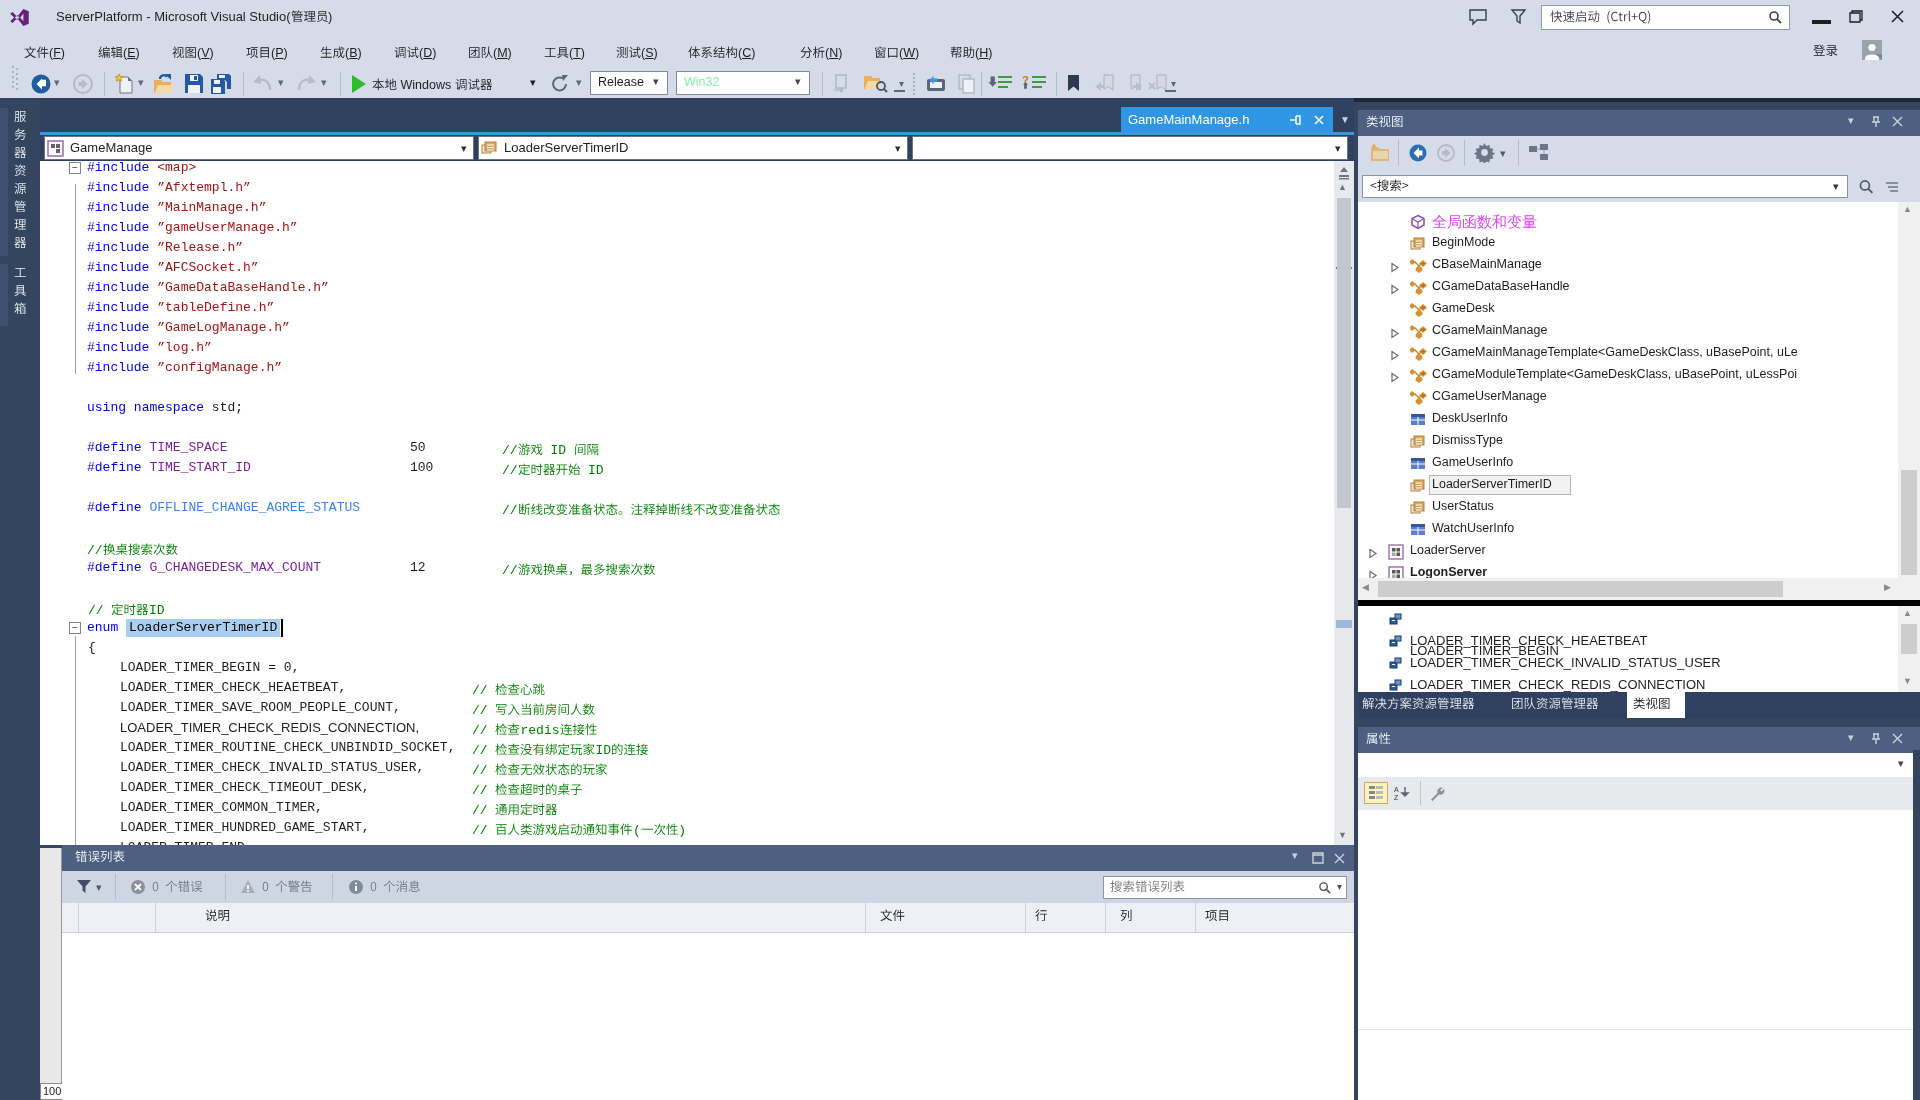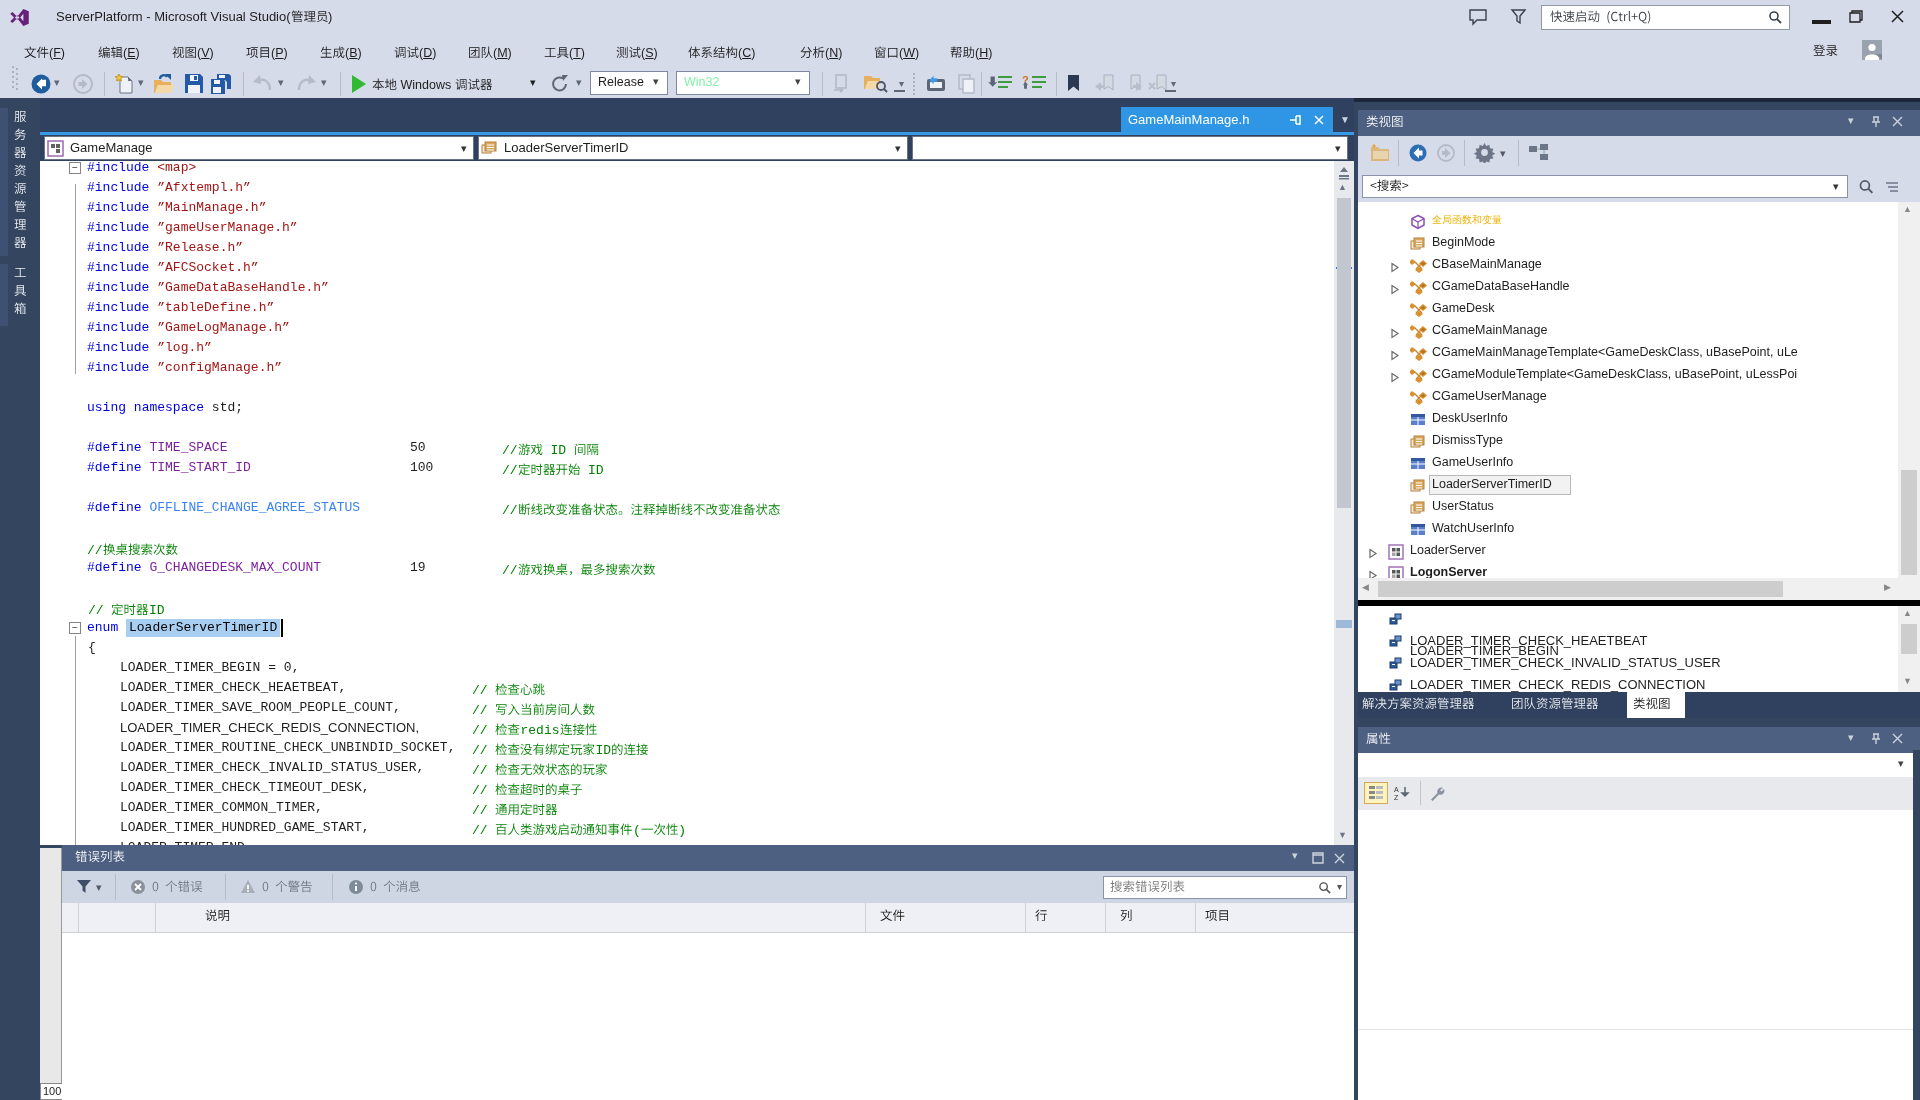--- a/index.html
+++ b/index.html
@@ -579,21 +579,21 @@
       <g fill="#008000" transform="matrix(0.0125,0,0,-0.0125,0,11.06)">
         <use href="#g6362" x="0"></use>
         <use href="#g684C" x="1000"></use>
         <use href="#g641C" x="2000"></use>
         <use href="#g7D22" x="3000"></use>
         <use href="#g6B21" x="4000"></use>
         <use href="#g6570" x="5000"></use>
       </g>
     </svg></div>
 <div class="a" style="left:87px;top:560px;font-family:'Liberation Mono',monospace;font-size:13px;letter-spacing:0;white-space:pre"><span style="color:#0000e0">#define</span> <span style="color:#7d1fa0">G_CHANGEDESK_MAX_COUNT</span></div>
-<div class="a" style="left:410px;top:560px;font-family:'Liberation Mono',monospace;font-size:13px;letter-spacing:0;white-space:pre"><span style="color:#1e1e1e">19</span></div>
+<div class="a" style="left:410px;top:560px;font-family:'Liberation Mono',monospace;font-size:13px;letter-spacing:0;white-space:pre"><span style="color:#1e1e1e">12</span></div>
 <div class="a" style="left:502px;top:560px"><span style="color:#008000;font-family:'Liberation Mono',monospace;font-size:13px">/</span><span style="color:#008000;font-family:'Liberation Mono',monospace;font-size:13px">/</span><svg style="width:137.5px;height:15.6px;vertical-align:-4.5px;" viewBox="0 0 137.5 15.6">
       <g fill="#008000" transform="matrix(0.0125,0,0,-0.0125,0,11.06)">
         <use href="#g6E38" x="0"></use>
         <use href="#g620F" x="1000"></use>
         <use href="#g6362" x="2000"></use>
         <use href="#g684C" x="3000"></use>
         <use href="#gFF0C" x="4000"></use>
         <use href="#g6700" x="5000"></use>
         <use href="#g591A" x="6000"></use>
         <use href="#g641C" x="7000"></use>
@@ -920,21 +920,21 @@
     <path d="M9.5 9 L13.5 13" stroke="#515a68" stroke-width="1.8"></path>
   </svg>
 <svg class="a" style="left:1884px;top:180px" width="16" height="14" viewBox="0 0 16 14">
 <path stroke="#6d7689" stroke-width="1.4" d="M2 3 h12 M4 7 h10 M6 11 h8"></path>
   </svg>
 <div class="a" style="left:1358px;top:202px;width:562px;height:376px;background:#fff"></div>
 <svg class="a" style="left:1410px;top:214px" width="16" height="16" viewBox="0 0 16 16">
 <path fill="#fff" stroke="#8a4fb0" stroke-width="1.5" d="M8 1.5 L14 4.5 v6.5 L8 14.5 L2 11 V4.5 z"></path>
 <path fill="none" stroke="#8a4fb0" stroke-width="1.2" d="M2.2 4.7 L8 8 L13.8 4.7 M8 8 V14.2"></path>
   </svg>
-<div class="a" style="left:1432px;top:213px;font-size:10px;color:#eab308;white-space:pre;">全局函数和变量</div>
+<div class="a" style="left:1432px;top:213px;font-size:15px;color:#d946ef;white-space:pre;">全局函数和变量</div>
 <svg class="a" style="left:1410px;top:236px" width="16" height="15" viewBox="0 0 16 15">
 <rect x="1" y="5" width="9" height="8" fill="#f0e8d8" stroke="#b8803c"></rect>
     <rect x="4" y="2" width="10" height="9" fill="#d8a860" stroke="#b8803c"></rect>
     <path stroke="#fff" d="M6 5 h6 M6 7.5 h6 M6 10 h6"></path>
   </svg>
 <div class="a" style="left:1432px;top:235px;font-size:12.5px;color:#1e1e1e;white-space:pre;">BeginMode</div>
 <svg class="a" style="left:1390px;top:262px" width="10" height="11" viewBox="0 0 10 11">
     <path fill="none" stroke="#6a6a6a" stroke-width="1.2" d="M2 1.5 L8 5.5 L2 9.5 z"></path>
   </svg>
 <svg class="a" style="left:1410px;top:258px" width="18" height="16" viewBox="0 0 18 16">

